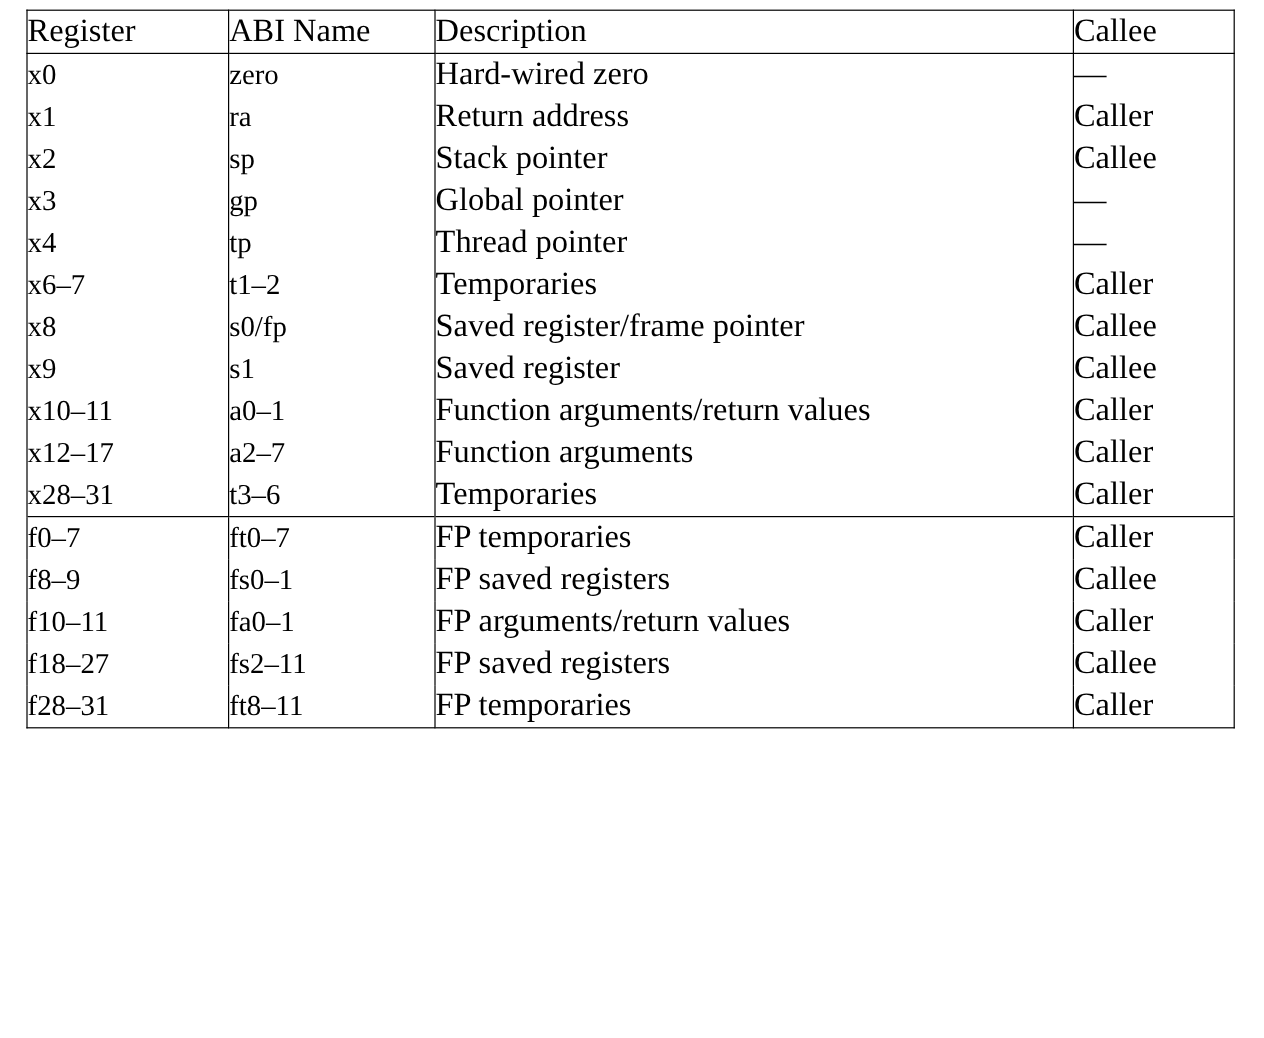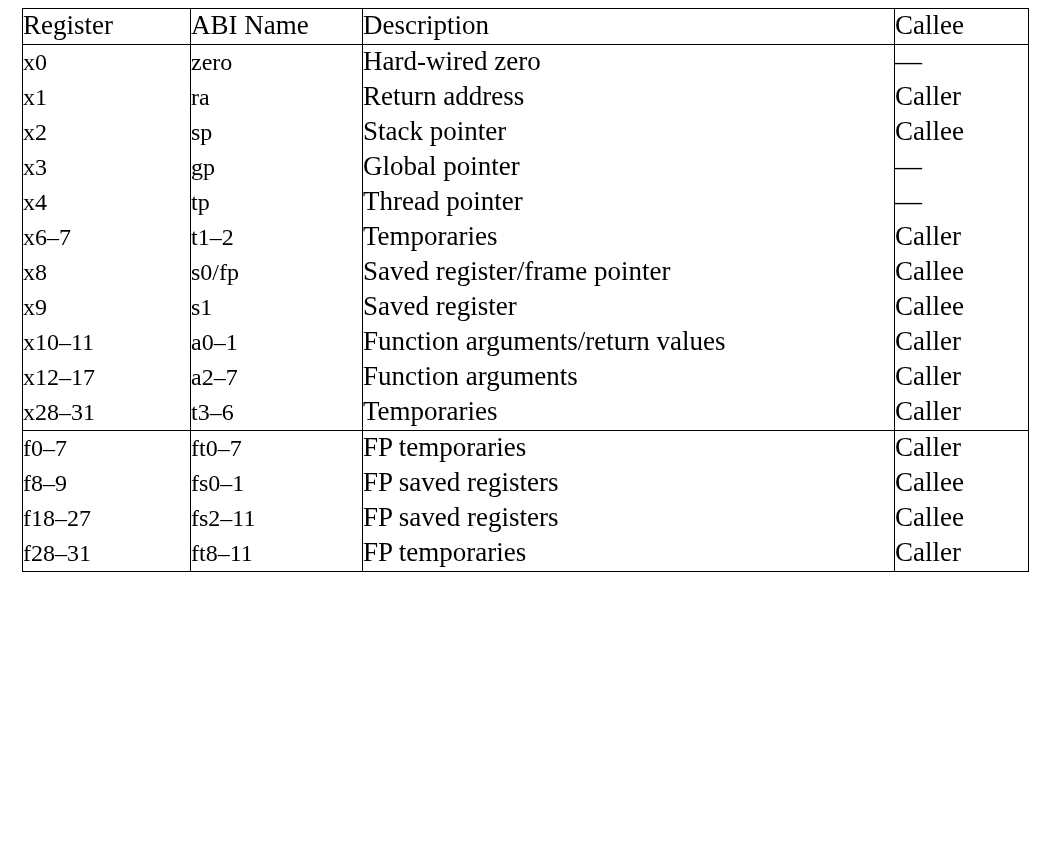--- a/index.html
+++ b/index.html
@@ -158,20 +158,26 @@
           <td class="cell-desc">FP temporaries</td>
           <td class="cell-saver">Caller</td>
         </tr>
         <tr>
           <td class="cell-reg mono">f8–9</td>
           <td class="cell-abi mono">fs0–1</td>
           <td class="cell-desc">FP saved registers</td>
           <td class="cell-saver">Callee</td>
         </tr>
         <tr>
+          <td class="cell-reg mono">f10–11</td>
+          <td class="cell-abi mono">fa0–1</td>
+          <td class="cell-desc">FP arguments/return values</td>
+          <td class="cell-saver">Caller</td>
+        </tr>
+        <tr>
           <td class="cell-reg mono">f18–27</td>
           <td class="cell-abi mono">fs2–11</td>
           <td class="cell-desc">FP saved registers</td>
           <td class="cell-saver">Callee</td>
         </tr>
         <tr class="hrule-bottom">
           <td class="cell-reg mono">f28–31</td>
           <td class="cell-abi mono">ft8–11</td>
           <td class="cell-desc">FP temporaries</td>
           <td class="cell-saver">Caller</td>

